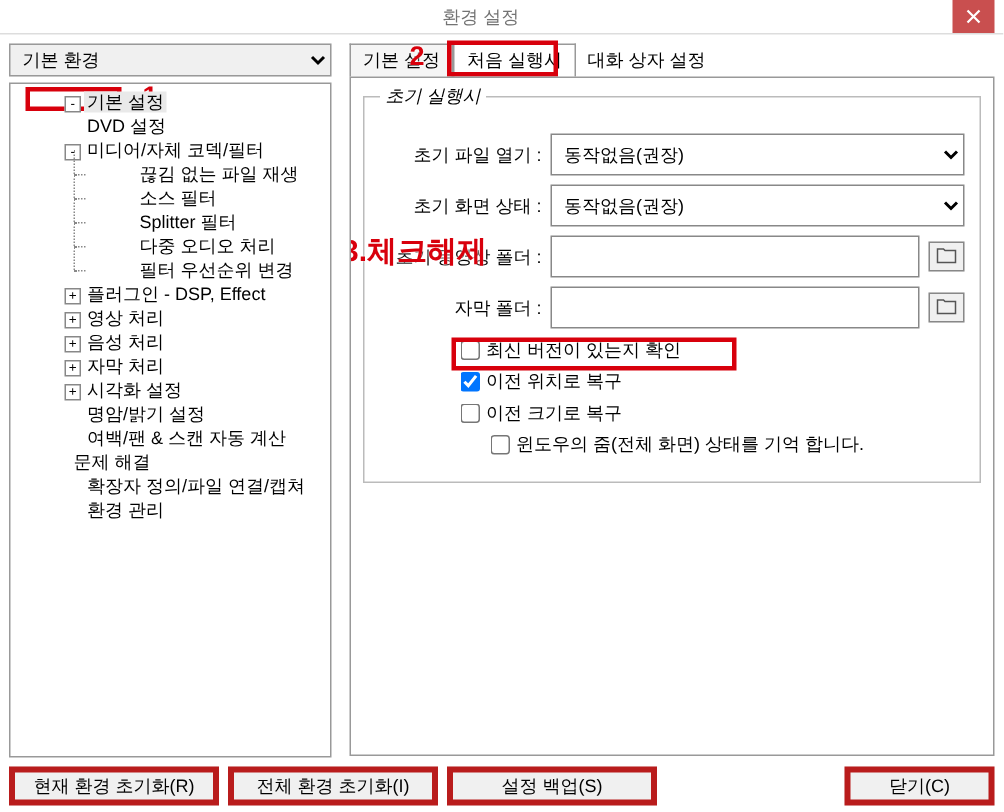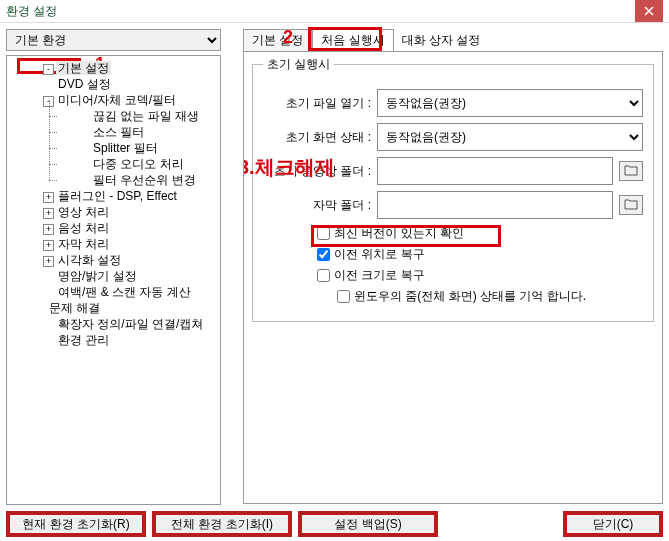--- a/index.html
+++ b/index.html
@@ -1,22 +1,22 @@
 <!DOCTYPE html>
 <html><head>
 <meta charset="utf-8">
 <style>
 * { box-sizing: border-box; margin: 0; padding: 0; font-family: "Malgun Gothic", sans-serif; font-size: 12px; }
 body { background: #fff; width: 669px; height: 541px; display: flex; flex-direction: column; }
 .titlebar { background: #fff; height: 24px; display: flex; align-items: center; padding: 0 6px; border-bottom: 1px solid #ddd; }
-.title-text { flex: 1; color: #14532d; }
+.title-text { flex: 1; color: #737373; text-align: center; }
 .close-btn { width: 28px; height: 22px; background: #c94f4f; color: #fff; display: flex; align-items: center; justify-content: center; cursor: pointer; }
 
 .main-area { flex: 1; display: flex; flex-direction: column; padding: 6px; }
-.top-row { display: flex; gap: 22px; }
+.top-row { display: flex; gap: 12px; }
 .left-col { width: 215px; display: flex; flex-direction: column; }
 .right-col { flex: 1; display: flex; flex-direction: column; }
 
 select.preset { width: 100%; height: 22px; border: 1px solid #999; background: #f0f0f0; padding: 0 4px; }
 
 .tree-wrapper { border: 1px solid #999; height: 450px; margin-top: 4px; overflow: auto; padding: 4px 2px; position: relative; }
 .tree ul { list-style: none; padding-left: 16px; }
 .tree > ul { padding-left: 2px; }
 .tree li { line-height: 16px; white-space: nowrap; position: relative; padding-left: 32px; }
 .tree li::before { content: ""; position: absolute; left: -10px; top: 8px; width: 8px; border-top: 1px dotted #888; }
@@ -25,21 +25,21 @@
 .tree .node-label { cursor: default; padding: 0 2px; }
 .tree .node-label.selected { background: #e9e9e9; }
 .exp { display: inline-block; width: 11px; height: 11px; border: 1px solid #888; text-align: center; line-height: 9px; font-size: 9px; margin-right: 2px; background: #fff; cursor: pointer; }
 
 .tabs-row { display: flex; align-items: center; height: 22px; gap: 0; }
 .tab { padding: 2px 8px; border: 1px solid #999; border-bottom: none; background: #f5f5f5; cursor: pointer; }
 .tab.active { background: #fff; }
 
 .content-panel { border: 1px solid #999; height: 453px; padding: 4px 8px; overflow: auto; position: relative; }
 fieldset { border: 1px solid #bbb; padding: 10px 10px 12px 10px; }
-legend { padding: 0 4px; }
+legend { padding: 0 4px; font-style: italic; }
 .form-row { display: flex; align-items: center; margin: 6px 0; gap: 6px; }
 .form-row label { width: 108px; text-align: right; }
 .form-row select, .form-row input[type=text] { flex: 1; height: 28px; border: 1px solid #888; padding: 0 4px; background: #fff; }
 .browse-btn { width: 24px; height: 20px; border: 1px solid #888; background: #f0f0f0; display: flex; align-items: center; justify-content: center; cursor: pointer; }
 .opt-row { display: flex; align-items: center; gap: 4px; margin: 4px 0 4px 54px; }
 .opt-row.indented { margin-left: 74px; }
 .opt-row input[type=checkbox]{ width: 13px; height: 13px; }
 
 .button-bar { display: flex; gap: 6px; padding: 6px 0 0 0; }
 .button-bar .spacer { flex: 1; }

